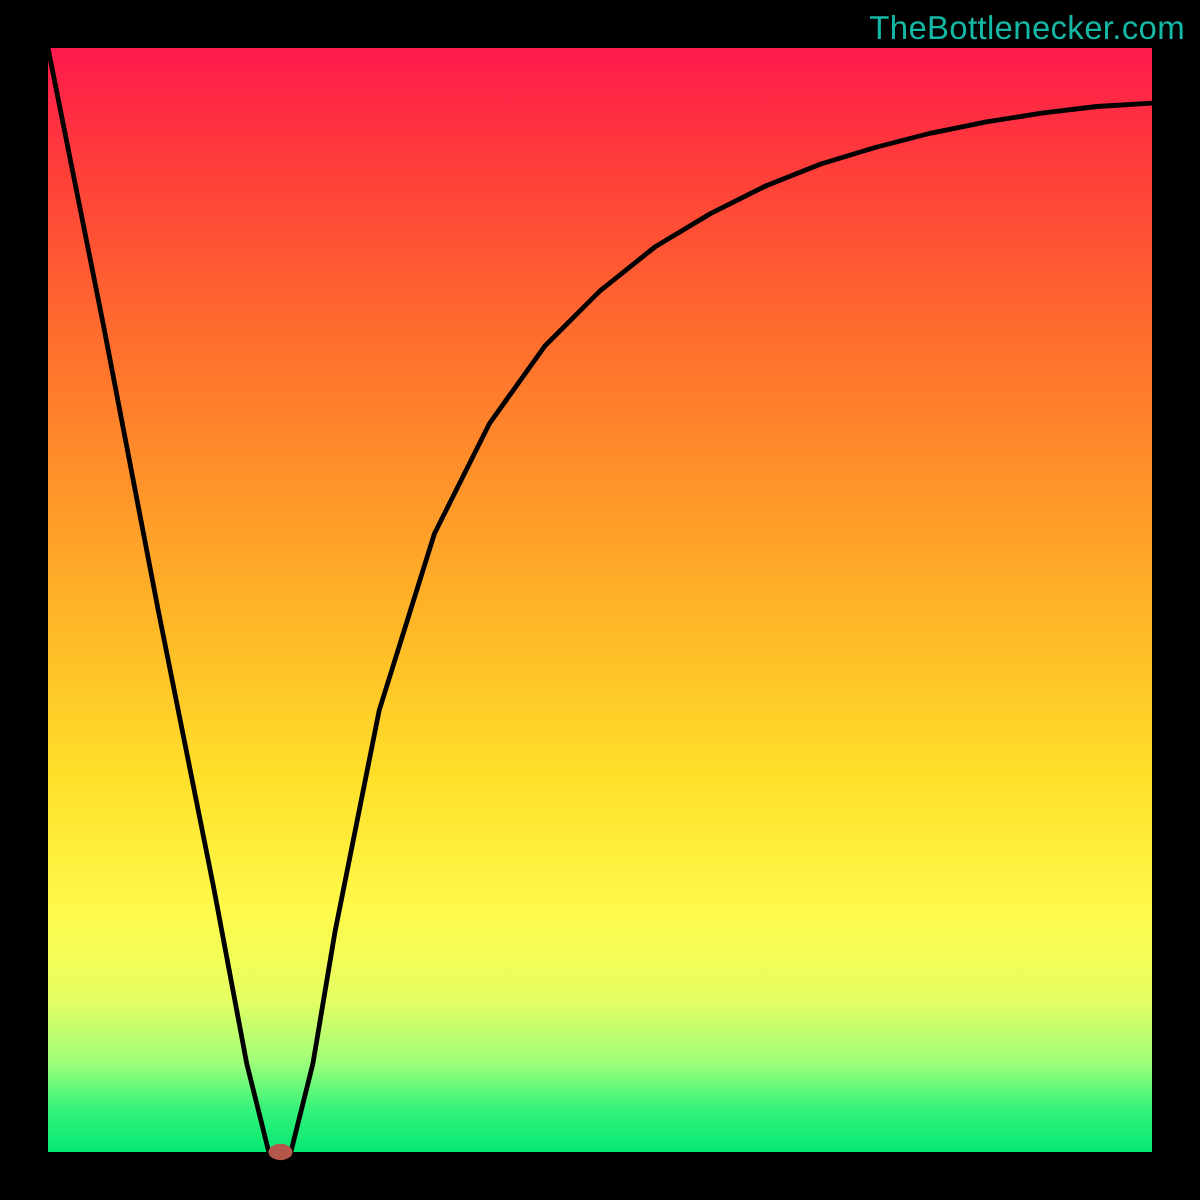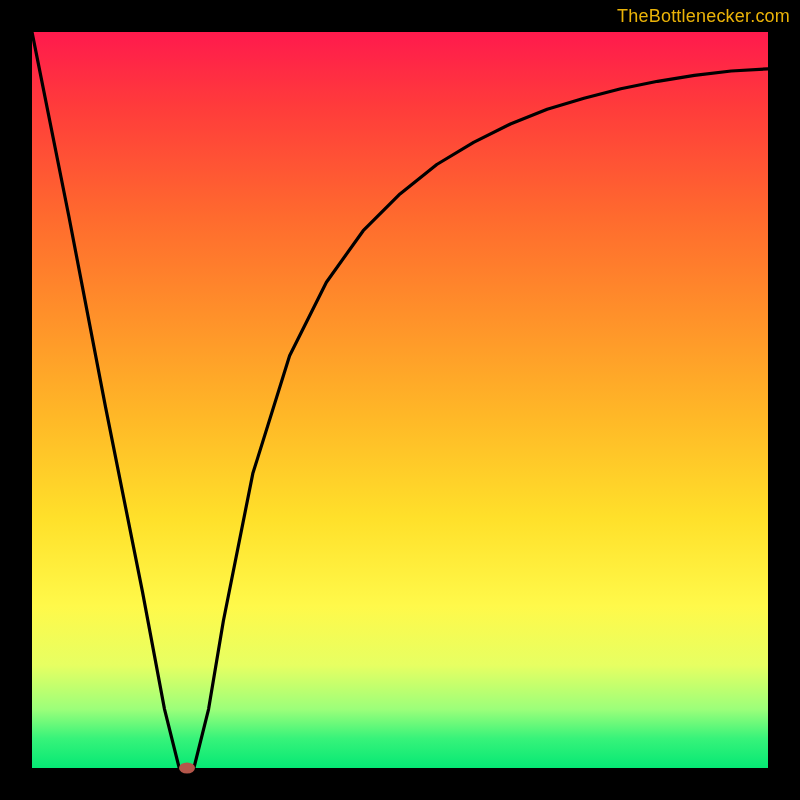--- a/index.html
+++ b/index.html
@@ -40,22 +40,22 @@
     position: absolute;
     left: 0;
     top: 0;
     width: 736px;
     height: 736px;
   }
   .watermark {
     position: absolute;
     top: 6px;
     right: 10px;
-    color: #eab308;
-    font-size: 18px;
+    color: #14b8a6;
+    font-size: 22px;
     letter-spacing: 0.2px;
     user-select: none;
     text-align: center;
   }
   .marker {
     position: absolute;
     width: 16px;
     height: 11px;
     background: #b4564a;
     border-radius: 50%;

